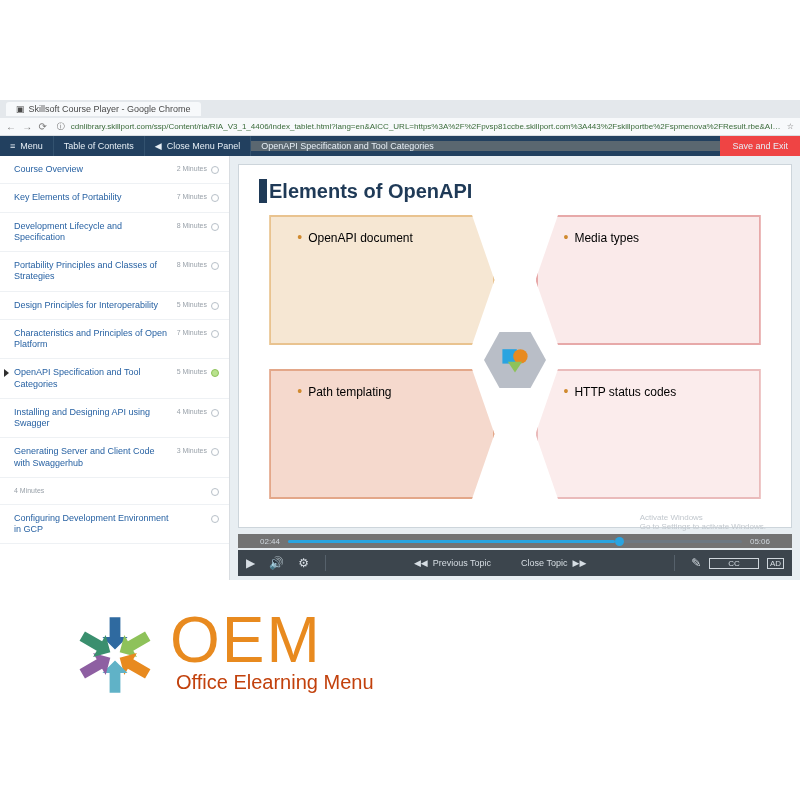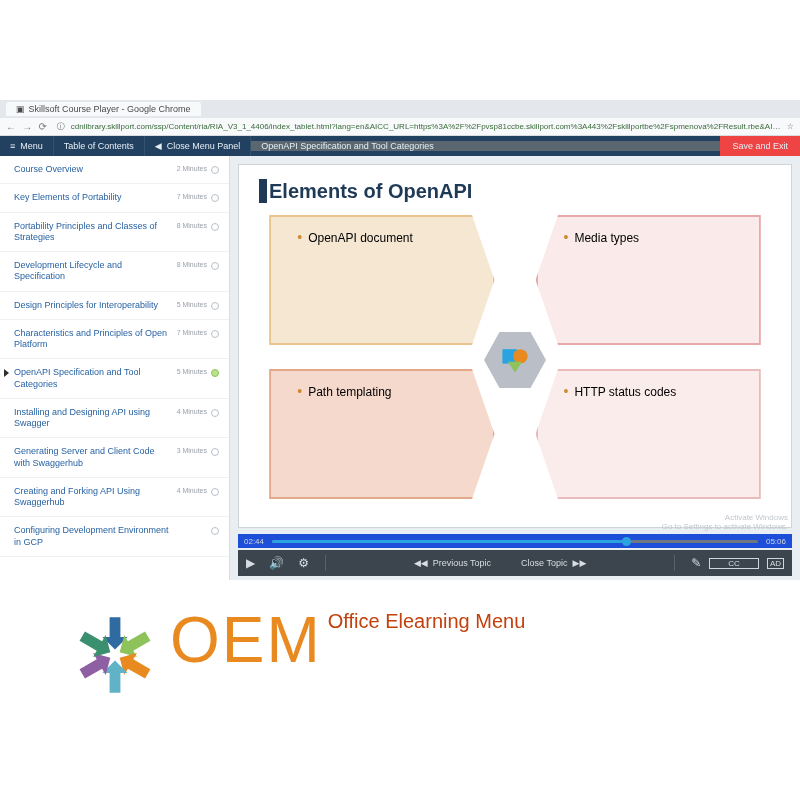--- a/index.html
+++ b/index.html
@@ -46,36 +46,36 @@
   
   .tl { top:0; left:2%; background:#f6e7d3; border:2px solid #e9c38f; clip-path: polygon(0 0, 90% 0, 100% 50%, 90% 100%, 0 100%);}
   .tr { top:0; right:2%; background:#faeaea; border:2px solid #e7a9a9; clip-path: polygon(10% 0, 100% 0, 100% 100%, 10% 100%, 0 50%);}
   .bl { bottom:6px; left:2%; background:#f5d9cd; border:2px solid #e3a789; clip-path: polygon(0 0, 90% 0, 100% 50%, 90% 100%, 0 100%);}
   .br { bottom:6px; right:2%; background:#fbecec; border:2px solid #eabbbb; clip-path: polygon(10% 0, 100% 0, 100% 100%, 10% 100%, 0 50%);}
 
   .center-hex { position:absolute; top:50%; left:50%; transform:translate(-50%,-50%); width:62px; height:56px; background:#b9bec7; clip-path: polygon(25% 0,75% 0,100% 50%,75% 100%,25% 100%,0 50%); display:flex; align-items:center; justify-content:center;}
   .center-hex svg{ width:36px; height:36px;}
 
   
-  .timeline { position:absolute; left:8px; right:8px; bottom:32px; height:14px; background:#1d4ed8; display:flex; align-items:center; padding:0 6px; font-size:8px; color:#cfd6dc;}
+  .timeline { position:absolute; left:8px; right:8px; bottom:32px; height:14px; background:#737373; display:flex; align-items:center; padding:0 22px; font-size:8px; color:#cfd6dc;}
   .tline-track { flex:1; margin:0 8px; height:3px; background:#6d7882; position:relative; border-radius:2px;}
   .tline-prog  { position:absolute; top:0;left:0; height:100%; width:72%; background:#2aa4e0; border-radius:2px;}
   .tline-thumb { position:absolute; top:-3px; left:72%; width:9px; height:9px; background:#2aa4e0; border-radius:50%;}
   .player { position:absolute; left:8px; right:8px; bottom:4px; height:26px; background:#3c454d; display:flex; align-items:center; padding:0 8px; color:#d7dee4; font-size:9px; gap:14px;}
   .player .divider{ width:1px; height:16px; background:#56616b; margin:0 2px;}
   .player .mid { flex:1; display:flex; justify-content:center; gap:30px; align-items:center;}
   .player .mid span{ display:flex; align-items:center; gap:5px;}
   .player .right { display:flex; gap:8px; align-items:center;}
   .pbtn { font-size:12px;}
 
-  .watermark{ position:absolute; right:12px; bottom:48px; font-size:8px; color:#c2c8ce; text-align:right; line-height:1.2;}
+  .watermark{ position:absolute; right:34px; bottom:48px; font-size:8px; color:#c2c8ce; text-align:left; line-height:1.2;}
 
   
   .oem { position:absolute; left:70px; top:610px; display:flex; align-items:flex-start; gap:10px; }
-  .oem-text { display:flex; flex-direction:row; }
+  .oem-text { display:flex; flex-direction:column; }
   .oem-big  { font-size:64px; font-weight:400; color:#e88a1f; letter-spacing:2px; line-height:0.95;}
   .oem-sub  { font-size:20px; color:#c2410c; margin-top:0px; padding-left:6px;}
 
 </style>
 </head>
 <body>
 
 <div class="app-wrap">
 
   <div class="tabbar">
@@ -123,26 +123,26 @@
           <span class="lbl">Course Overview</span>
           <span class="dur">2 Minutes</span>
           <span class="ring"></span>
         </div>
       <div class="toc-item">
           <span class="lbl">Key Elements of Portability</span>
           <span class="dur">7 Minutes</span>
           <span class="ring"></span>
         </div>
       <div class="toc-item">
+          <span class="lbl">Development Lifecycle and Specification</span>
+          <span class="dur">8 Minutes</span>
+          <span class="ring"></span>
+        </div>
+      <div class="toc-item">
           <span class="lbl">Portability Principles and Classes of Strategies</span>
-          <span class="dur">8 Minutes</span>
-          <span class="ring"></span>
-        </div>
-      <div class="toc-item">
-          <span class="lbl">Development Lifecycle and Specification</span>
           <span class="dur">8 Minutes</span>
           <span class="ring"></span>
         </div>
       <div class="toc-item">
           <span class="lbl">Design Principles for Interoperability</span>
           <span class="dur">5 Minutes</span>
           <span class="ring"></span>
         </div>
       <div class="toc-item">
           <span class="lbl">Characteristics and Principles of Open Platform</span>
@@ -158,21 +158,20 @@
           <span class="lbl">Installing and Designing API using Swagger</span>
           <span class="dur">4 Minutes</span>
           <span class="ring"></span>
         </div>
       <div class="toc-item">
           <span class="lbl">Generating Server and Client Code with Swaggerhub</span>
           <span class="dur">3 Minutes</span>
           <span class="ring"></span>
         </div>
       <div class="toc-item">
-          <span class="lbl">Creating and Forking API Using Swaggerhub</span>
           <span class="dur">4 Minutes</span>
           <span class="ring"></span>
         </div>
       <div class="toc-item">
           <span class="lbl">Configuring Development Environment in GCP</span>
           <span class="dur"></span>
           <span class="ring"></span>
         </div>
     </div>
 

